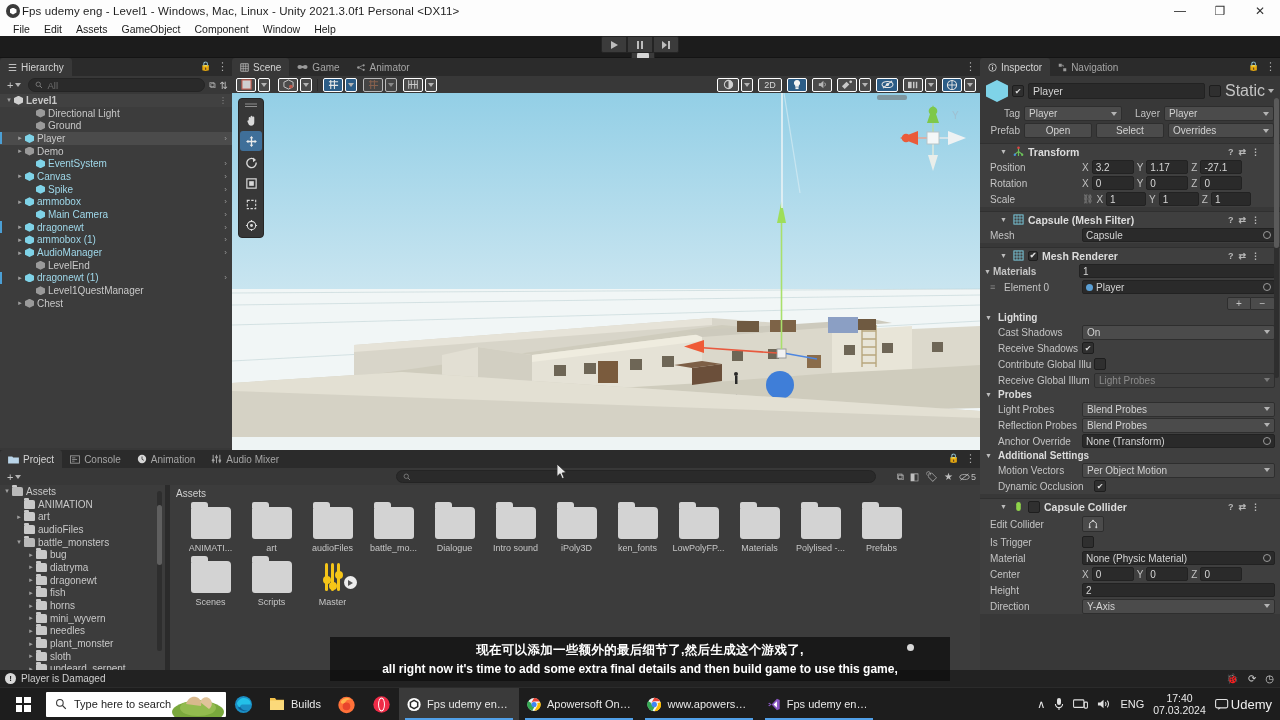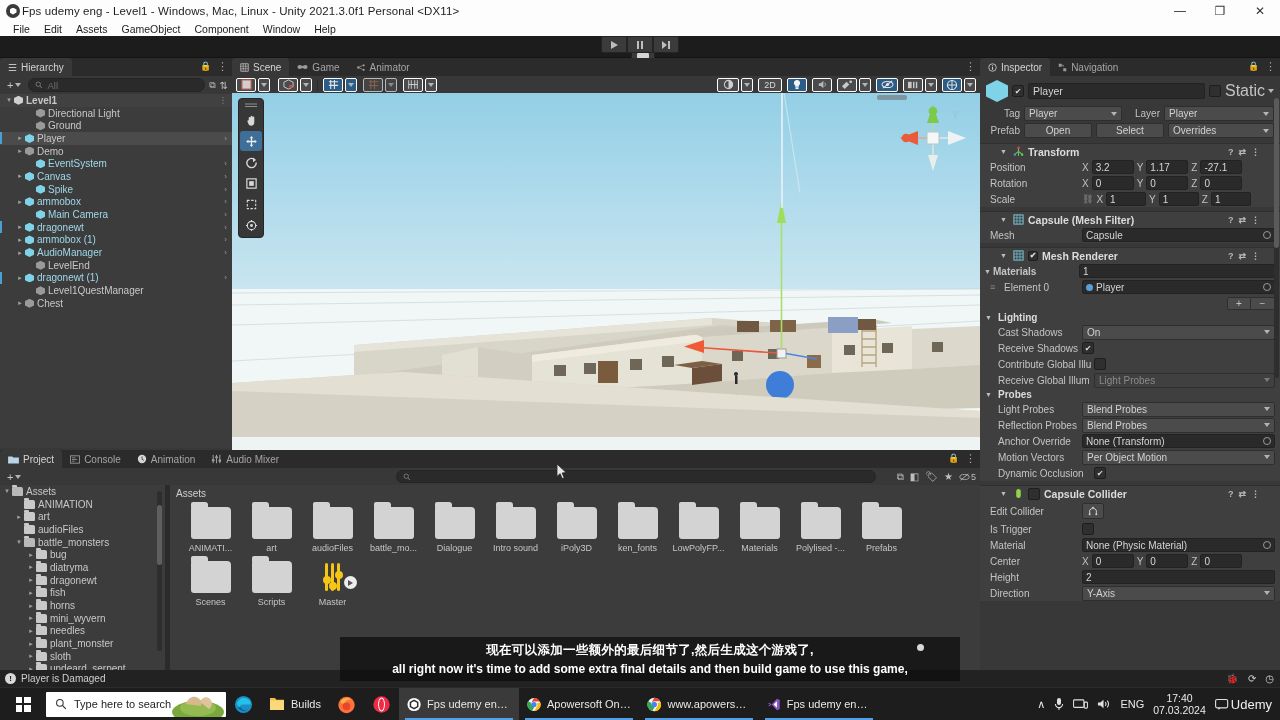--- a/index.html
+++ b/index.html
@@ -188,21 +188,21 @@
   .playbadge:after{ content:""; width:0;height:0;border-top:3px solid transparent;border-bottom:3px solid transparent;border-left:5px solid #555; margin-left:1px;}
 
   
   #statusbar{ position:absolute; left:0; top:670px; width:1280px; height:17px; background:#222222;
      display:flex; align-items:center; padding-left:5px; gap:5px; font-size:10px; color:#cfcfcf;}
   .warnico{ width:11px;height:11px;border-radius:50%;background:#d8d8d8; color:#222;
      display:flex;align-items:center;justify-content:center; font-size:8px; font-weight:bold;}
   .sb-right{ margin-left:auto; display:flex; align-items:center; gap:9px; padding-right:6px;}
 
   
-  #subtitles{ position:absolute; left:340px; top:637px; width:620px; height:44px;
+  #subtitles{ position:absolute; left:330px; top:637px; width:620px; height:44px;
      background:rgba(12,12,12,0.72); display:flex; flex-direction:column;
      align-items:center; justify-content:center; }
   .sub-cn{ font-size:12.5px; color:#ffffff; font-weight:bold; letter-spacing:.3px;}
   .sub-en{ font-size:12px; color:#ffffff; font-weight:bold; margin-top:3px;}
 
   
   #taskbar{ position:absolute; left:0; top:688px; width:1280px; height:32px; background:#1d1d1d;
      display:flex; align-items:center; }
   .startbtn{ width:46px; height:32px; display:flex; align-items:center; justify-content:center;}
   .winflag{ width:15px;height:15px; display:grid; grid-template-columns:1fr 1fr; grid-gap:1.6px;}
@@ -973,20 +973,24 @@
           </span>
         </div>
         <div class="prow">
           <span class="pl ind">Anchor Override</span>
           <span class="objfield">
             <span>None (Transform)</span>
             <span class="objdot"></span>
           </span>
         </div>
 
+        <div class="sectlabel">
+          <span class="foldout">▼</span>
+          <span>Additional Settings</span>
+        </div>
         <div class="prow">
           <span class="pl ind">Motion Vectors</span>
           <span class="ddfield" style="flex:1">
             <span>Per Object Motion</span>
             <span class="caret"></span>
           </span>
         </div>
         <div class="prow">
           <span class="pl ind" style="width:104px">Dynamic Occlusion</span>
           <span class="chk on"></span>

